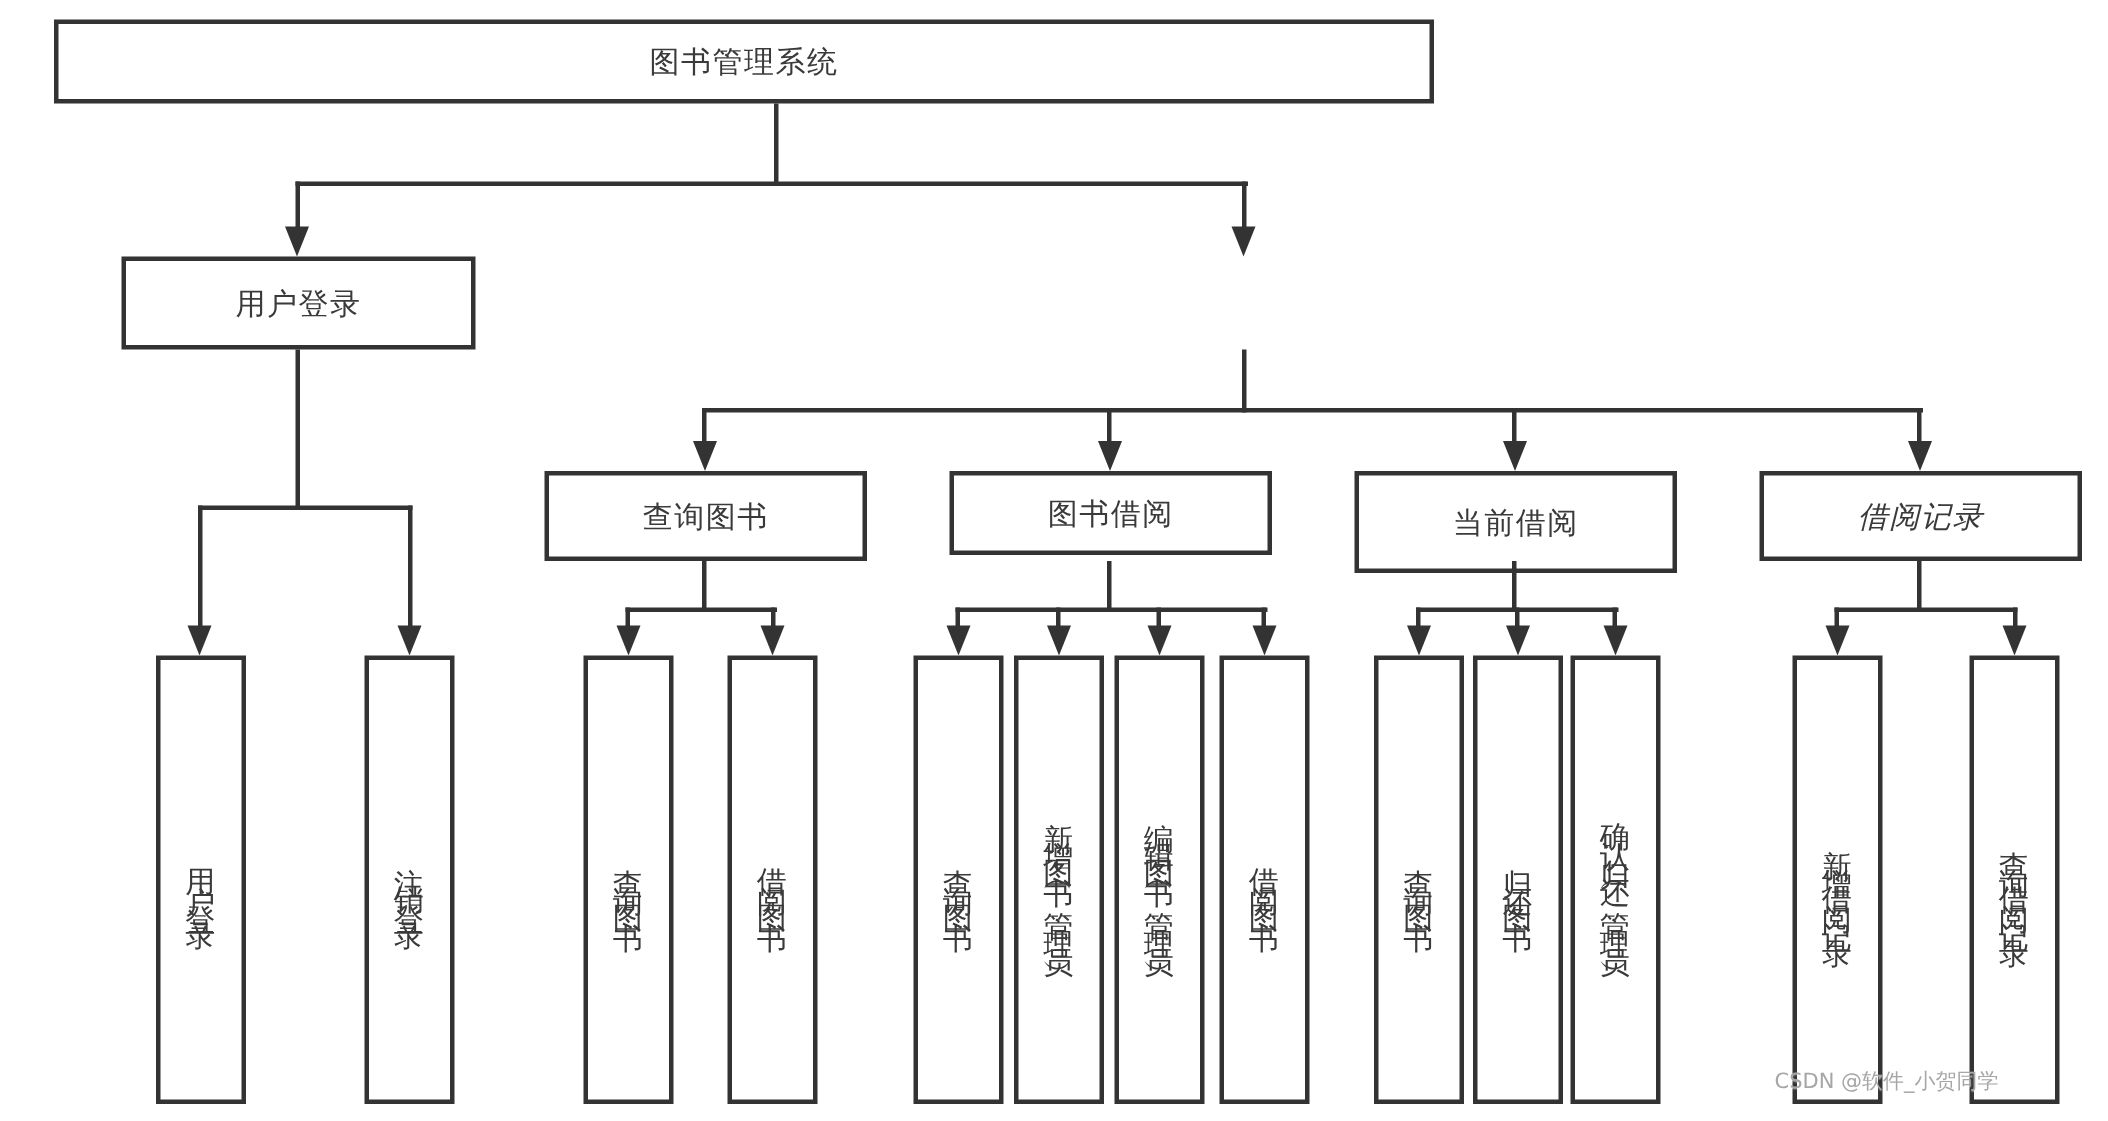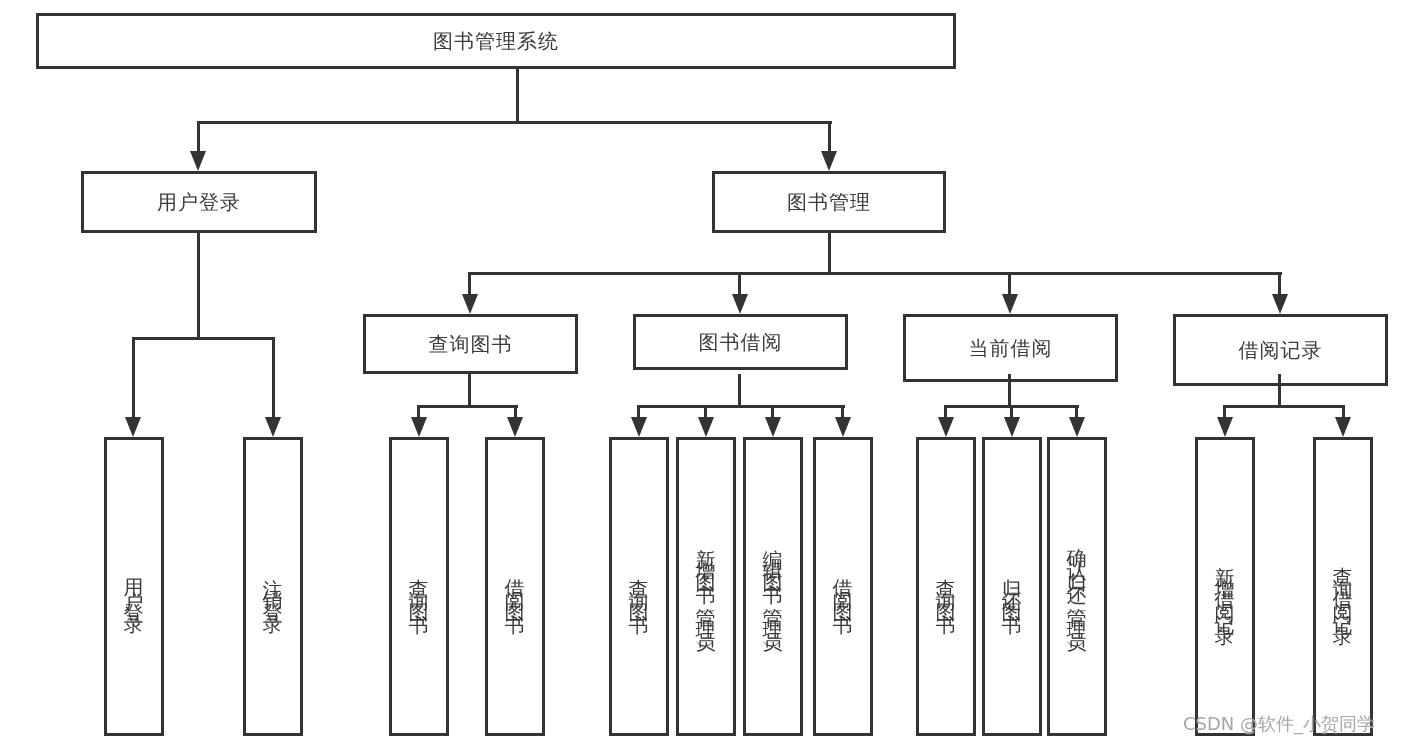--- a/index.html
+++ b/index.html
@@ -43,21 +43,21 @@
   .vline{position:absolute;width:3px;background:var(--line);}
   .ah{
     position:absolute;width:0;height:0;
     border-left:8px solid transparent;
     border-right:8px solid transparent;
     border-top:20px solid var(--line);
   }
   #watermark{
     position:absolute;
     left:1183px;top:712px;
-    font-size:18px;
+    font-size:14px;
     color:var(--wm);
     z-index:6;
     white-space:nowrap;
     text-shadow:0 1px 1px rgba(255,255,255,.6);
   }
 </style>
 </head>
 <body>
 
 <div id="stage">
@@ -65,21 +65,20 @@
   <div class="node h" style="left:12px;top:13px;width:920px;height:56px;margin-left:24px;">图书管理系统</div>
 
   <div class="vline" style="left:516px;top:69px;height:55px;"></div>
   <div class="hline" style="left:197px;top:121px;width:635px;"></div>
   <div class="vline" style="left:197px;top:121px;height:32px;"></div>
   <div class="ah" style="left:190px;top:151px;"></div>
   <div class="vline" style="left:828px;top:121px;height:32px;"></div>
   <div class="ah" style="left:821px;top:151px;"></div>
 
   <div class="node h" style="left:81px;top:171px;width:236px;height:62px;">用户登录</div>
-  <div class="node h" style="left:712px;top:171px;width:234px;height:62px;">图书管理</div>
 
   <div class="vline" style="left:197px;top:233px;height:107px;"></div>
   <div class="hline" style="left:132px;top:337px;width:143px;"></div>
   <div class="vline" style="left:132px;top:337px;height:82px;"></div>
   <div class="ah" style="left:125px;top:417px;"></div>
   <div class="vline" style="left:272px;top:337px;height:82px;"></div>
   <div class="ah" style="left:265px;top:417px;"></div>
 
   <div class="vline" style="left:828px;top:233px;height:42px;"></div>
   <div class="hline" style="left:468px;top:272px;width:814px;"></div>
@@ -88,21 +87,21 @@
   <div class="vline" style="left:738px;top:272px;height:24px;"></div>
   <div class="ah" style="left:732px;top:294px;"></div>
   <div class="vline" style="left:1008px;top:272px;height:24px;"></div>
   <div class="ah" style="left:1002px;top:294px;"></div>
   <div class="vline" style="left:1278px;top:272px;height:24px;"></div>
   <div class="ah" style="left:1272px;top:294px;"></div>
 
   <div class="node h" style="left:363px;top:314px;width:215px;height:60px;">查询图书</div>
   <div class="node h" style="left:633px;top:314px;width:215px;height:56px;">图书借阅</div>
   <div class="node h" style="left:903px;top:314px;width:215px;height:68px;">当前借阅</div>
-  <div class="node h" style="left:1173px;top:314px;width:215px;height:72px;">借阅记录</div>
+  <div class="node h" style="left:1173px;top:314px;width:215px;height:60px;font-style:italic;">借阅记录</div>
 
   <div class="vline" style="left:468px;top:374px;height:34px;"></div>
   <div class="hline" style="left:417px;top:405px;width:101px;"></div>
   <div class="vline" style="left:417px;top:405px;height:14px;"></div>
   <div class="ah" style="left:411px;top:417px;"></div>
   <div class="vline" style="left:514px;top:405px;height:14px;"></div>
   <div class="ah" style="left:507px;top:417px;"></div>
 
   <div class="vline" style="left:738px;top:374px;height:34px;"></div>
   <div class="hline" style="left:637px;top:405px;width:208px;"></div>

